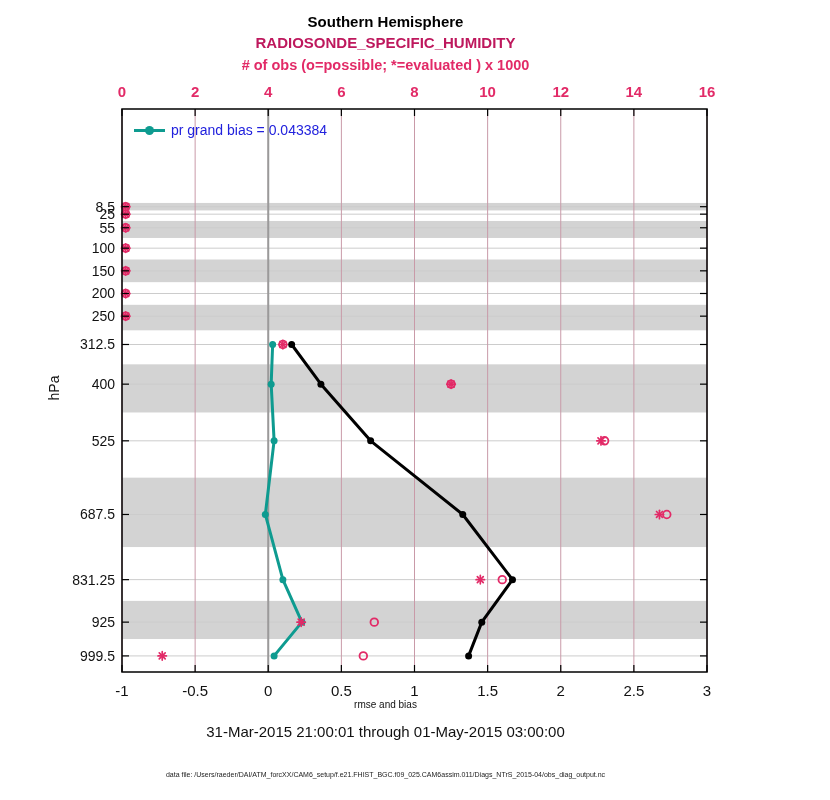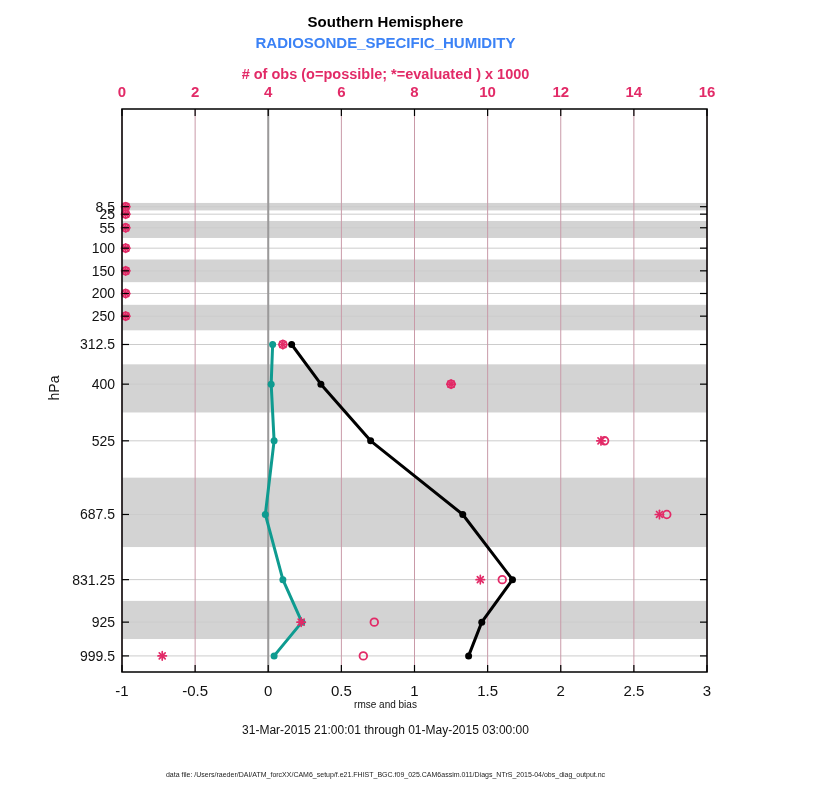--- a/index.html
+++ b/index.html
@@ -1,24 +1,24 @@
 <!DOCTYPE html>
 <html style="--pink: #E22A67; --blue: #2121DD;"><head>
 <meta charset="utf-8">
 <style>
   html,body{margin:0;padding:0;background:#fff;}
   body{width:830px;height:800px;position:relative;overflow:hidden;
        font-family:"Liberation Sans",sans-serif;}
   .abs{position:absolute;}
   .ctr{left:0;width:771px;text-align:center;}
   .title1{top:13px;font-size:15px;font-weight:bold;color:#000;}
-  .title2{top:34px;font-size:15px;font-weight:bold;color:#3b82f6;}
-  .obs-head{top:66px;font-size:14.5px;font-weight:bold;color:var(--pink);}
+  .title2{top:34px;font-size:15px;font-weight:bold;color:#be185d;}
+  .obs-head{top:57px;font-size:14.5px;font-weight:bold;color:var(--pink);}
   .xlabel{top:699px;font-size:10px;color:#111;}
-  .datesub{top:723px;font-size:12px;color:#111;}
+  .datesub{top:723px;font-size:15px;color:#111;}
   .footer{top:771px;font-size:7px;color:#222;letter-spacing:0px;}
   .ylabel{left:34px;top:380px;width:40px;font-size:14px;color:#111;
           transform:rotate(-90deg);transform-origin:center;text-align:center;}
   #legend{left:134px;top:121px;}
   .leg-row{display:flex;align-items:center;height:18px;}
   .leg-line{width:31px;height:3px;position:relative;flex:0 0 31px;}
   .leg-dot{position:absolute;left:11px;top:-3px;width:9px;height:9px;border-radius:50%;}
   .leg-text{margin-left:6px;font-size:14px;color:var(--blue);white-space:nowrap;}
   svg text{font-family:"Liberation Sans",sans-serif;}
   .tick-lab-bottom{font-size:15px;fill:#111;}
@@ -245,17 +245,23 @@
     </g>
   </svg>
 
 <div class="abs ctr title1">Southern Hemisphere</div>
 <div class="abs ctr title2">RADIOSONDE_SPECIFIC_HUMIDITY</div>
 <div class="abs ctr obs-head"># of obs (o=possible; *=evaluated ) x 1000</div>
 
 <div class="abs ylabel">hPa</div>
 
 <div id="legend" class="abs">
+  <div class="leg-row">
+    <span class="leg-line" style="background: rgb(14, 155, 144);">
+        <span class="leg-dot" style="background: rgb(14, 155, 144);"></span>
+      </span>
+    <span class="leg-text">pr grand bias = 0.043384</span>
+  </div>
 </div>
 
 <div class="abs ctr xlabel">rmse and bias</div>
 <div class="abs ctr datesub">31-Mar-2015 21:00:01 through 01-May-2015 03:00:00</div>
 <div class="abs ctr footer">data file: /Users/raeder/DAI/ATM_forcXX/CAM6_setup/f.e21.FHIST_BGC.f09_025.CAM6assim.011/Diags_NTrS_2015-04/obs_diag_output.nc</div>
 
 </body></html>

